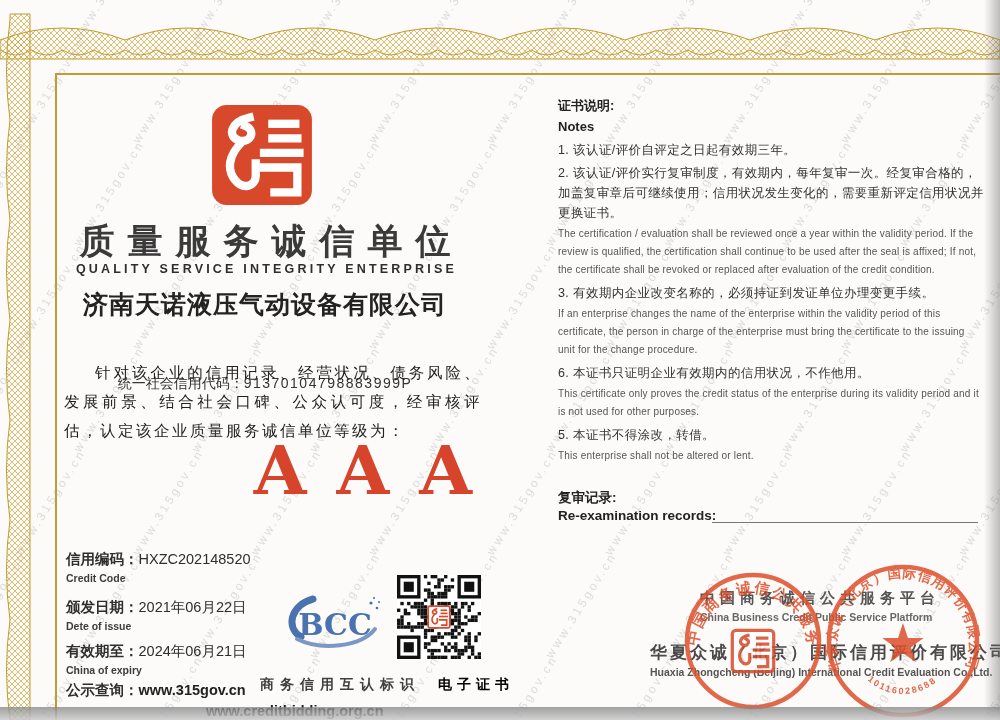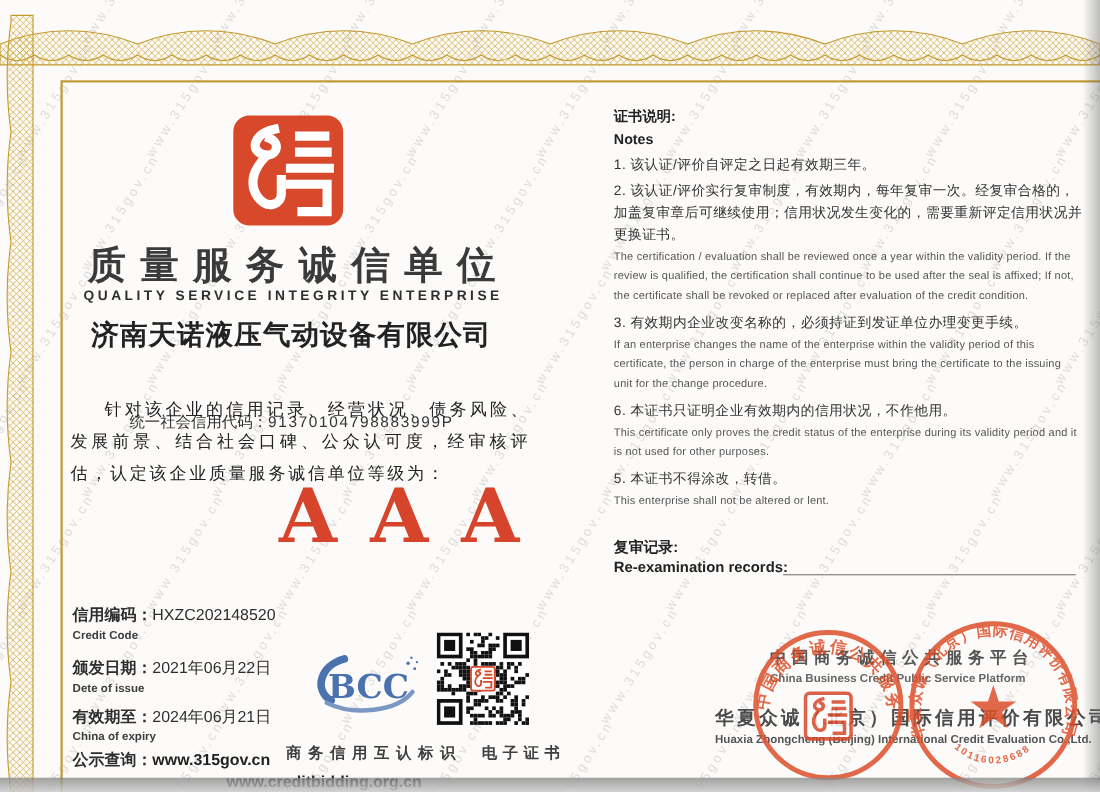--- a/index.html
+++ b/index.html
@@ -40,21 +40,21 @@
   .info-row .l1{font-size:14.5px;color:#2e2e2e;}
   .info-row .l1 b{font-weight:700;}
   .info-row .l2{font-size:10.5px;color:#3c3c3c;font-weight:700;margin-top:3px;}
   #row-credit{top:550px;} #row-issue{top:598px;} #row-expiry{top:642px;} #row-query{top:681px;}
   #row-query .url{font-weight:700;color:#222;}
   #url2{position:absolute;left:140px;top:22px;font-size:14.5px;font-weight:700;color:#222;white-space:nowrap;}
   #bcc{left:283px;top:593px;width:100px;height:62px;}
   #bcc-label{left:260px;top:676px;font-size:14px;font-weight:700;letter-spacing:6px;color:#3f3f3f;}
   #qr{left:397px;top:575px;width:84px;height:84px;background:#fff;}
   #qr-center{left:427px;top:605px;width:24px;height:24px;z-index:4;}
-  #qr-label{left:438px;top:676px;font-size:14px;font-weight:700;letter-spacing:5px;color:#404040;}
+  #qr-label{left:438px;top:676px;font-size:14px;font-weight:700;letter-spacing:5px;color:#000000;}
   
   #notes{left:558px;top:95px;width:426px;}
   .nt{font-size:13px;font-weight:700;color:#222;line-height:21px;}
   .note-cn{font-size:12.5px;color:#333;line-height:20px;margin:3px 0 1px;letter-spacing:.4px;}
   .note-en{font-size:10px;color:#555;line-height:18px;margin:2px 0 4px;letter-spacing:.2px;}
   #review-cn{left:558px;top:489px;font-size:13.5px;font-weight:700;color:#222;}
   #review-en{left:558px;top:508px;font-size:13.5px;font-weight:700;color:#222;}
   #review-line{left:712px;top:522px;width:266px;height:0;border-bottom:1.5px solid #777;}
   
   #platform-cn{left:700px;top:589px;font-size:15px;font-weight:700;letter-spacing:5px;color:#555;white-space:nowrap;}

